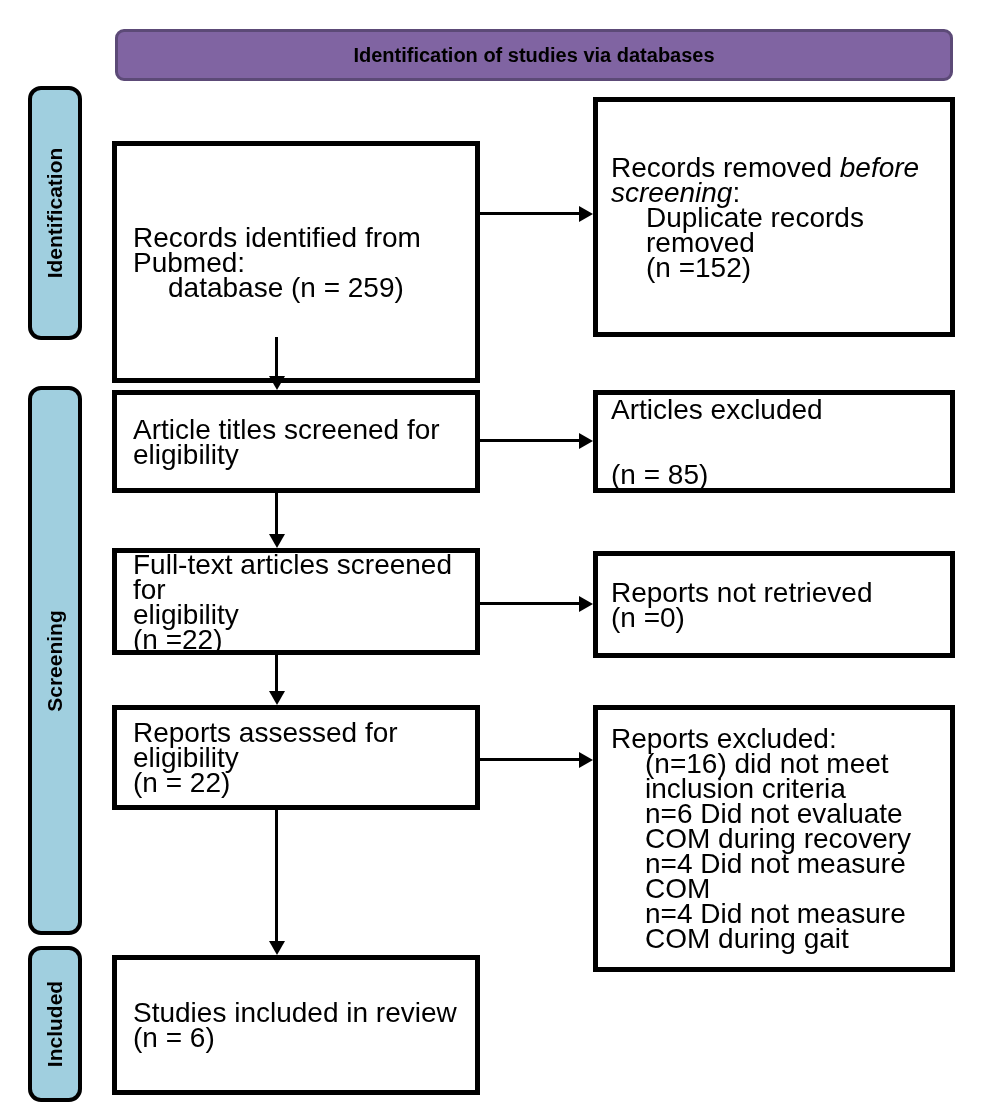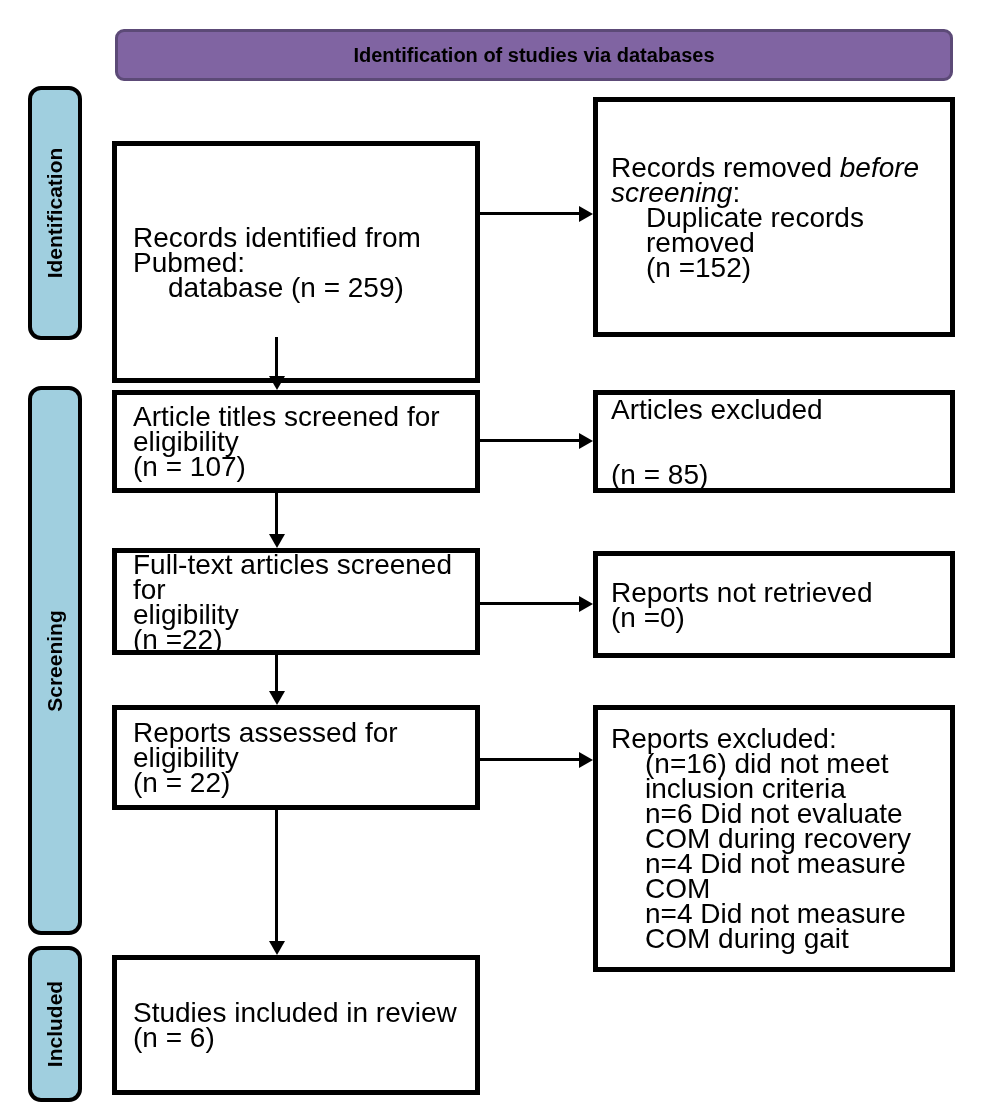--- a/index.html
+++ b/index.html
@@ -128,21 +128,20 @@
   </div>
 
   <div class="box lcol b1">
     <div class="line">Records identified from Pubmed:</div>
     <div class="line ind">database (n = 259)</div>
   </div>
 
   <div class="box lcol b2">
     <div class="line">Article titles screened for</div>
     <div class="line">eligibility</div>
-    <div class="line">(n = 107)</div>
   </div>
 
   <div class="box lcol b3">
     <div class="line">Full-text articles screened for</div>
     <div class="line">eligibility</div>
     <div class="line">(n =22)</div>
   </div>
 
   <div class="box lcol b4">
     <div class="line">Reports assessed for eligibility</div>

